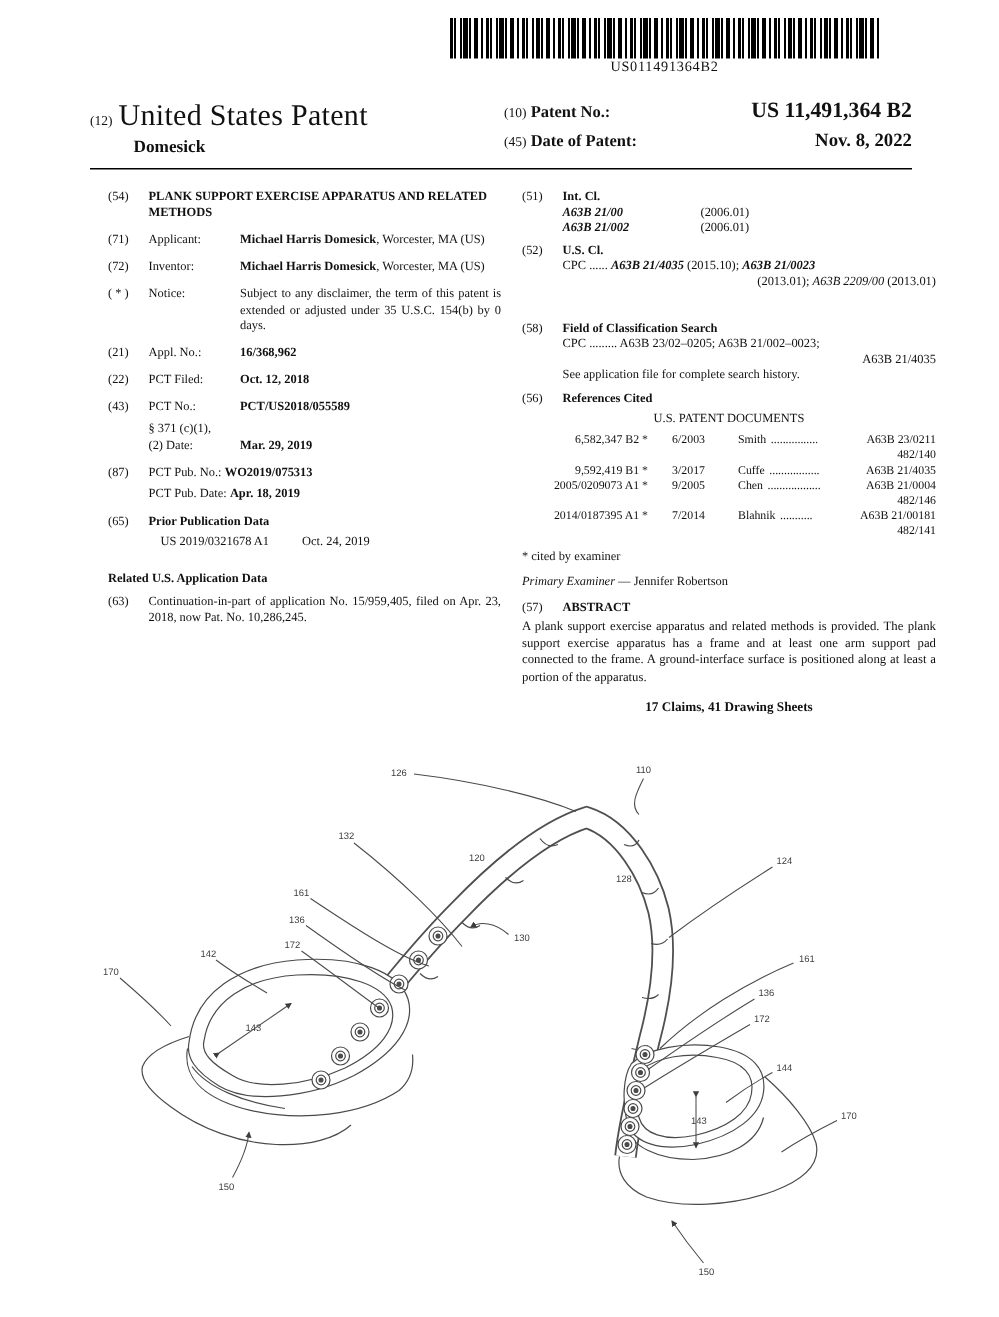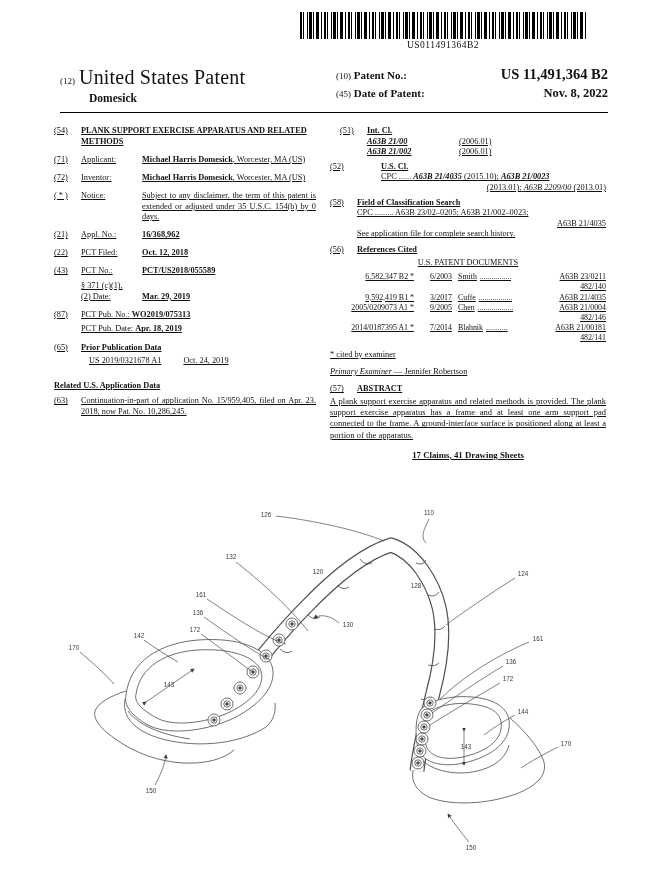--- a/index.html
+++ b/index.html
@@ -19,39 +19,39 @@
   .hdr-left .t-main{font-size:20px;font-weight:normal;letter-spacing:.2px;}
   .hdr-left .t-name{font-size:11.5px;font-weight:bold;margin:3px 0 0 29px;}
   .hdr-right{width:272px;font-size:11px;}
   .hdr-right .row{display:flex;justify-content:space-between;align-items:baseline;margin-bottom:3px;}
   .hdr-right .lbl{font-weight:bold;}
   .hdr-right .num-small{font-size:9px;font-weight:normal;}
   .hdr-right .patno{font-size:14.5px;font-weight:bold;}
   .hdr-right .patdate{font-size:12.5px;font-weight:bold;}
   .rule{position:absolute;left:60px;top:112px;width:548px;border-top:1.7px solid #000;}
   
-  .cols{position:absolute;left:54px;top:126px;width:552px;display:grid;
-        grid-template-columns:262px 276px;column-gap:14px;font-size:8.3px;line-height:1.28;text-decoration:underline;}
+  .cols{position:absolute;left:72px;top:126px;width:552px;display:grid;
+        grid-template-columns:262px 276px;column-gap:14px;font-size:8.3px;line-height:1.28;}
   .fld{display:grid;grid-template-columns:27px 1fr;margin-bottom:7.5px;}
   .fld .tag{font-size:8.3px;}
   .lblval{display:grid;grid-template-columns:61px 1fr;}
   .b{font-weight:bold;}
   .i{font-style:italic;}
   .just{text-align:justify;}
   .center{text-align:center;}
   .right{text-align:right;}
   .sec-title{font-weight:bold;margin-bottom:3px;}
   .gap-s{margin-bottom:4px;}
   .pubdata{display:flex;gap:22px;margin-left:8px;}
   .intcl-row{display:grid;grid-template-columns:92px 1fr;}
   .refhead{margin:2px 0 4px 0;}
   .ref-row{display:flex;white-space:nowrap;font-size:7.9px;}
   .r-pat{width:84px;text-align:right;}
   .r-date{width:38px;text-align:right;}
-  .r-name{padding-left:6px;text-align:right;}
+  .r-name{padding-left:22px;text-align:right;}
   .r-dots{padding-left:3px;overflow:hidden;}
   .r-cls{margin-left:auto;padding-left:3px;}
   .ref-cont{font-size:7.9px;text-align:right;}
   .examiner{margin:6px 0 7px 0;}
   .abstract-p{text-align:justify;font-size:8.5px;line-height:1.32;}
   .claims{font-weight:bold;text-align:center;font-size:8.8px;margin-top:9px;}
   
   .fig{position:absolute;left:60px;top:503px;}
   .fig text{font-family:"Liberation Sans", sans-serif;font-size:6.3px;fill:#3c3c3c;}
 </style>
@@ -159,35 +159,35 @@
         </span>
       </div>
       <div class="sec-title" style="margin:14px 0 5px 0;">Related U.S. Application Data</div>
       <div class="fld">
         <span class="tag">(63)</span>
         <span class="just">Continuation-in-part of application No. 15/959,405, filed on Apr. 23, 2018, now Pat. No. 10,286,245.</span>
       </div>
     </div>
 
     <div>
-      <div class="fld" style="margin-bottom:4px;margin-left:10px;">
+      <div class="fld" style="margin-bottom:4px;">
         <span class="tag">(51)</span>
         <span>
           <div class="b">Int. Cl.</div>
           <div class="intcl-row">
               <span class="b i">A63B 21/00</span>
               <span>(2006.01)</span>
             </div>
           <div class="intcl-row">
               <span class="b i">A63B 21/002</span>
               <span>(2006.01)</span>
             </div>
         </span>
       </div>
-      <div class="fld" style="margin-bottom:4px;gap:24px;">
+      <div class="fld" style="margin-bottom:20px;">
         <span class="tag">(52)</span>
         <span>
           <div class="b">U.S. Cl.</div>
           <div><span>CPC ......</span> <span class="b i">A63B 21/4035</span> <span>(2015.10);</span> <span class="b i">A63B 21/0023</span></div>
           <div class="right"><span>(2013.01);</span> <span class="i">A63B 2209/00</span> <span>(2013.01)</span></div>
         </span>
       </div>
       <div class="fld" style="margin-bottom:5px;">
         <span class="tag">(58)</span>
         <span>

